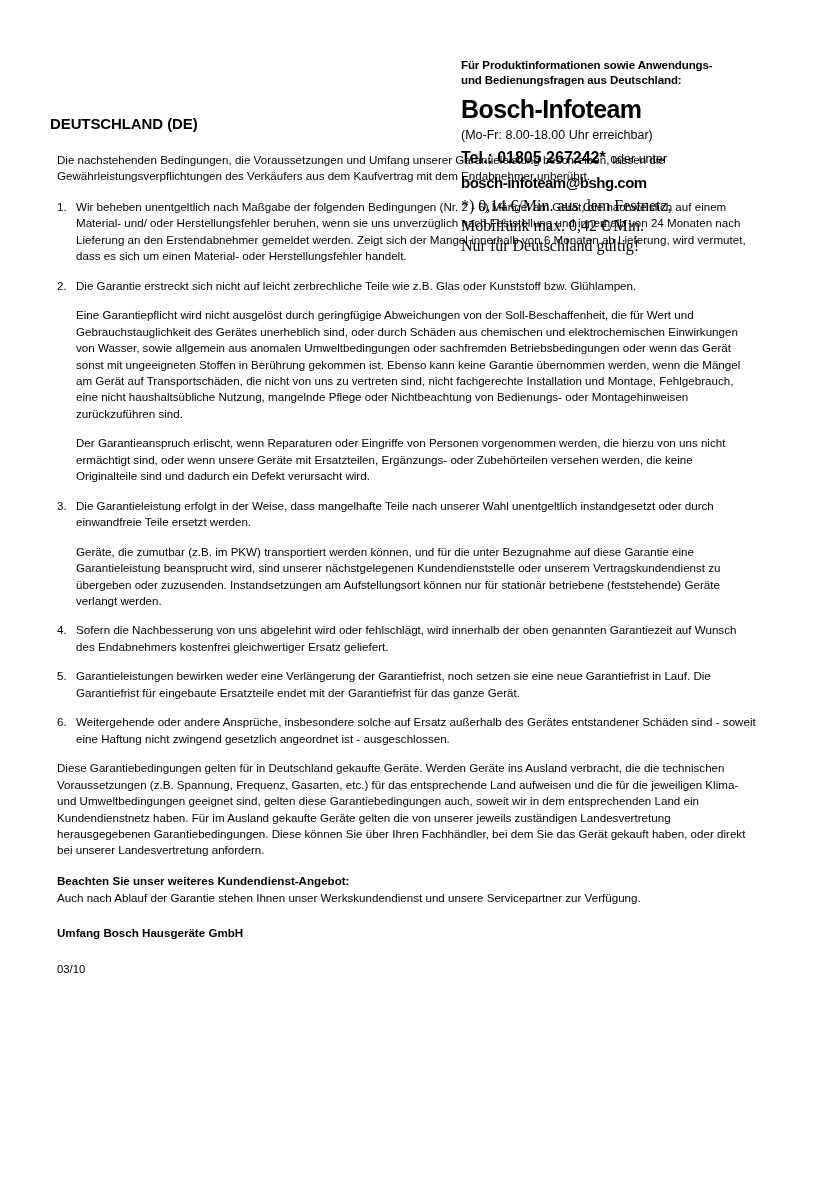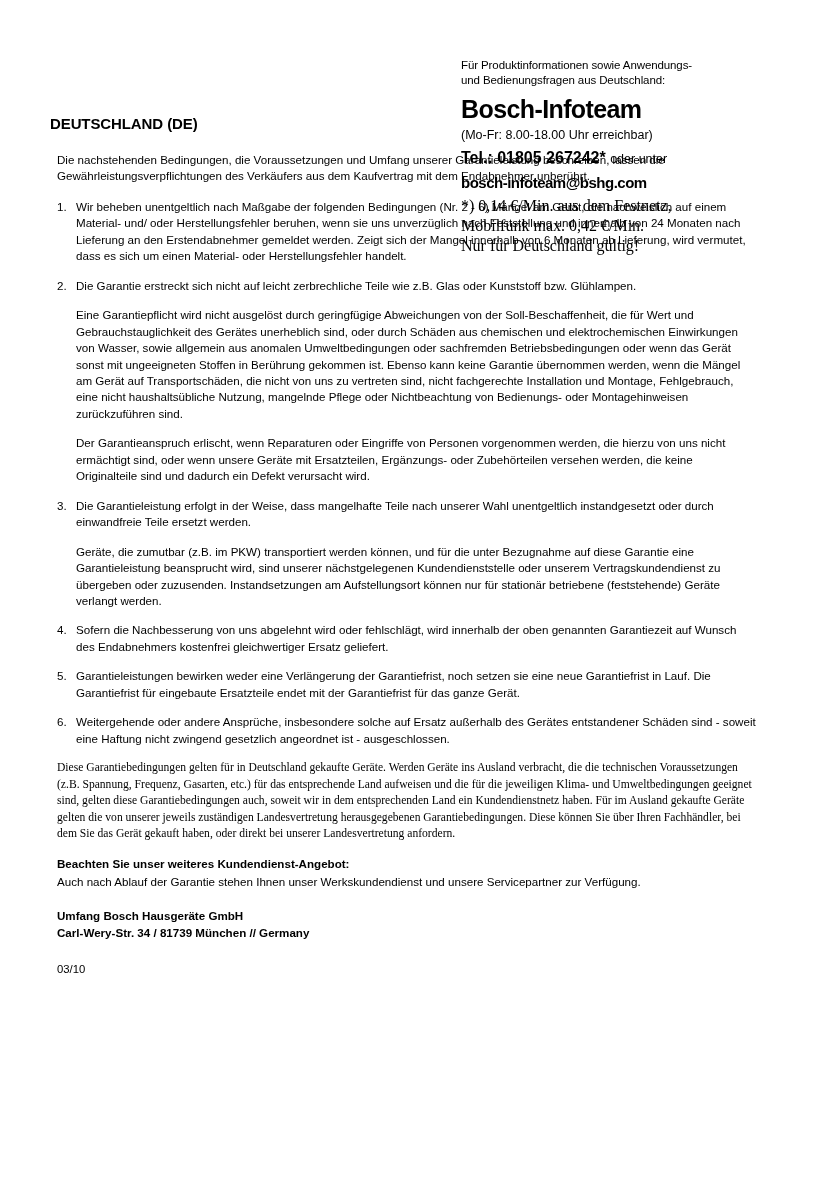--- a/index.html
+++ b/index.html
@@ -24,21 +24,21 @@
 
   
   .infobox {
     position: absolute;
     left: 461px;
     top: 58px;
     width: 330px;
   }
   .info-lead {
     font-size: 11.5px;
-    font-weight: normal;
+    font-weight: bold;
     line-height: 1.28;
     letter-spacing: -0.1px;
   }
   .info-brand {
     font-size: 25px;
     font-weight: bold;
     letter-spacing: -0.6px;
     margin-top: 9px;
     line-height: 1.05;
   }
@@ -111,21 +111,20 @@
   }
   .item .txt {
     flex: 1 1 auto;
   }
   .sub {
     margin: 0 0 13px 19px;
   }
 
   .closing {
     margin-top: 6px;
-    font-family: Liberation Serif, serif;
   }
   .service-head {
     font-weight: bold;
     margin: 0 0 1px 0;
   }
   .company {
     font-weight: bold;
     line-height: 1.42;
     margin-top: 18px;
   }
@@ -197,18 +196,17 @@
       <div class="txt">Weitergehende oder andere Ansprüche, insbesondere solche auf Ersatz außerhalb des Gerätes entstandener Schäden sind - soweit eine Haftung nicht zwingend gesetzlich angeordnet ist - ausgeschlossen.</div>
     </div>
 
     <p class="para closing">Diese Garantiebedingungen gelten für in Deutschland gekaufte Geräte. Werden Geräte ins Ausland verbracht, die die technischen Voraussetzungen (z.B. Spannung, Frequenz, Gasarten, etc.) für das entsprechende Land aufweisen und die für die jeweiligen Klima- und Umweltbedingungen geeignet sind, gelten diese Garantiebedingungen auch, soweit wir in dem entsprechenden Land ein Kundendienstnetz haben. Für im Ausland gekaufte Geräte gelten die von unserer jeweils zuständigen Landesvertretung herausgegebenen Garantiebedingungen. Diese können Sie über Ihren Fachhändler, bei dem Sie das Gerät gekauft haben, oder direkt bei unserer Landesvertretung anfordern.</p>
 
     <p class="service-head">Beachten Sie unser weiteres Kundendienst-Angebot:</p>
     <p class="para">Auch nach Ablauf der Garantie stehen Ihnen unser Werkskundendienst und unsere Servicepartner zur Verfügung.</p>
 
     <div class="company">
       <div>Umfang Bosch Hausgeräte GmbH</div>
-      <div>Carl-Wery-Str. 34 / 81739 München // Germany</div>
     </div>
 
     <div class="code">03/10</div>
   </div>
 </div>
 
 </body></html>

